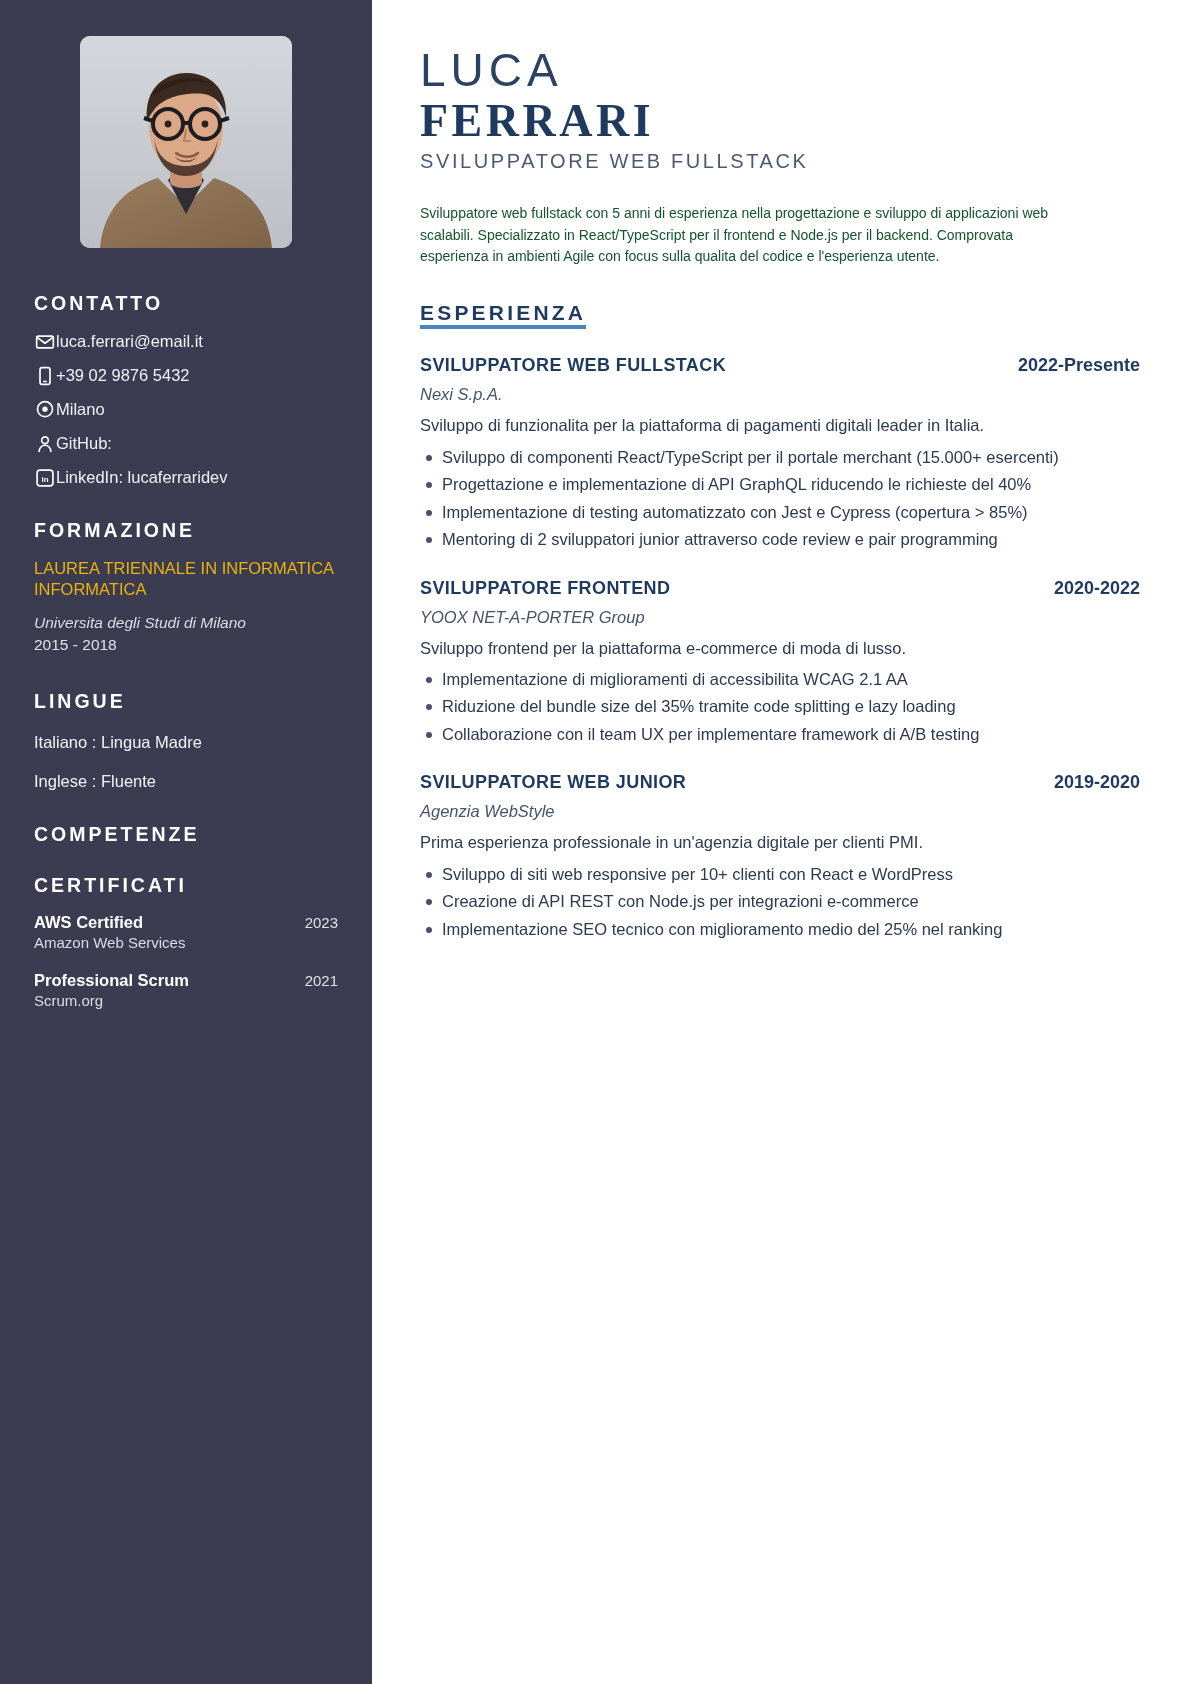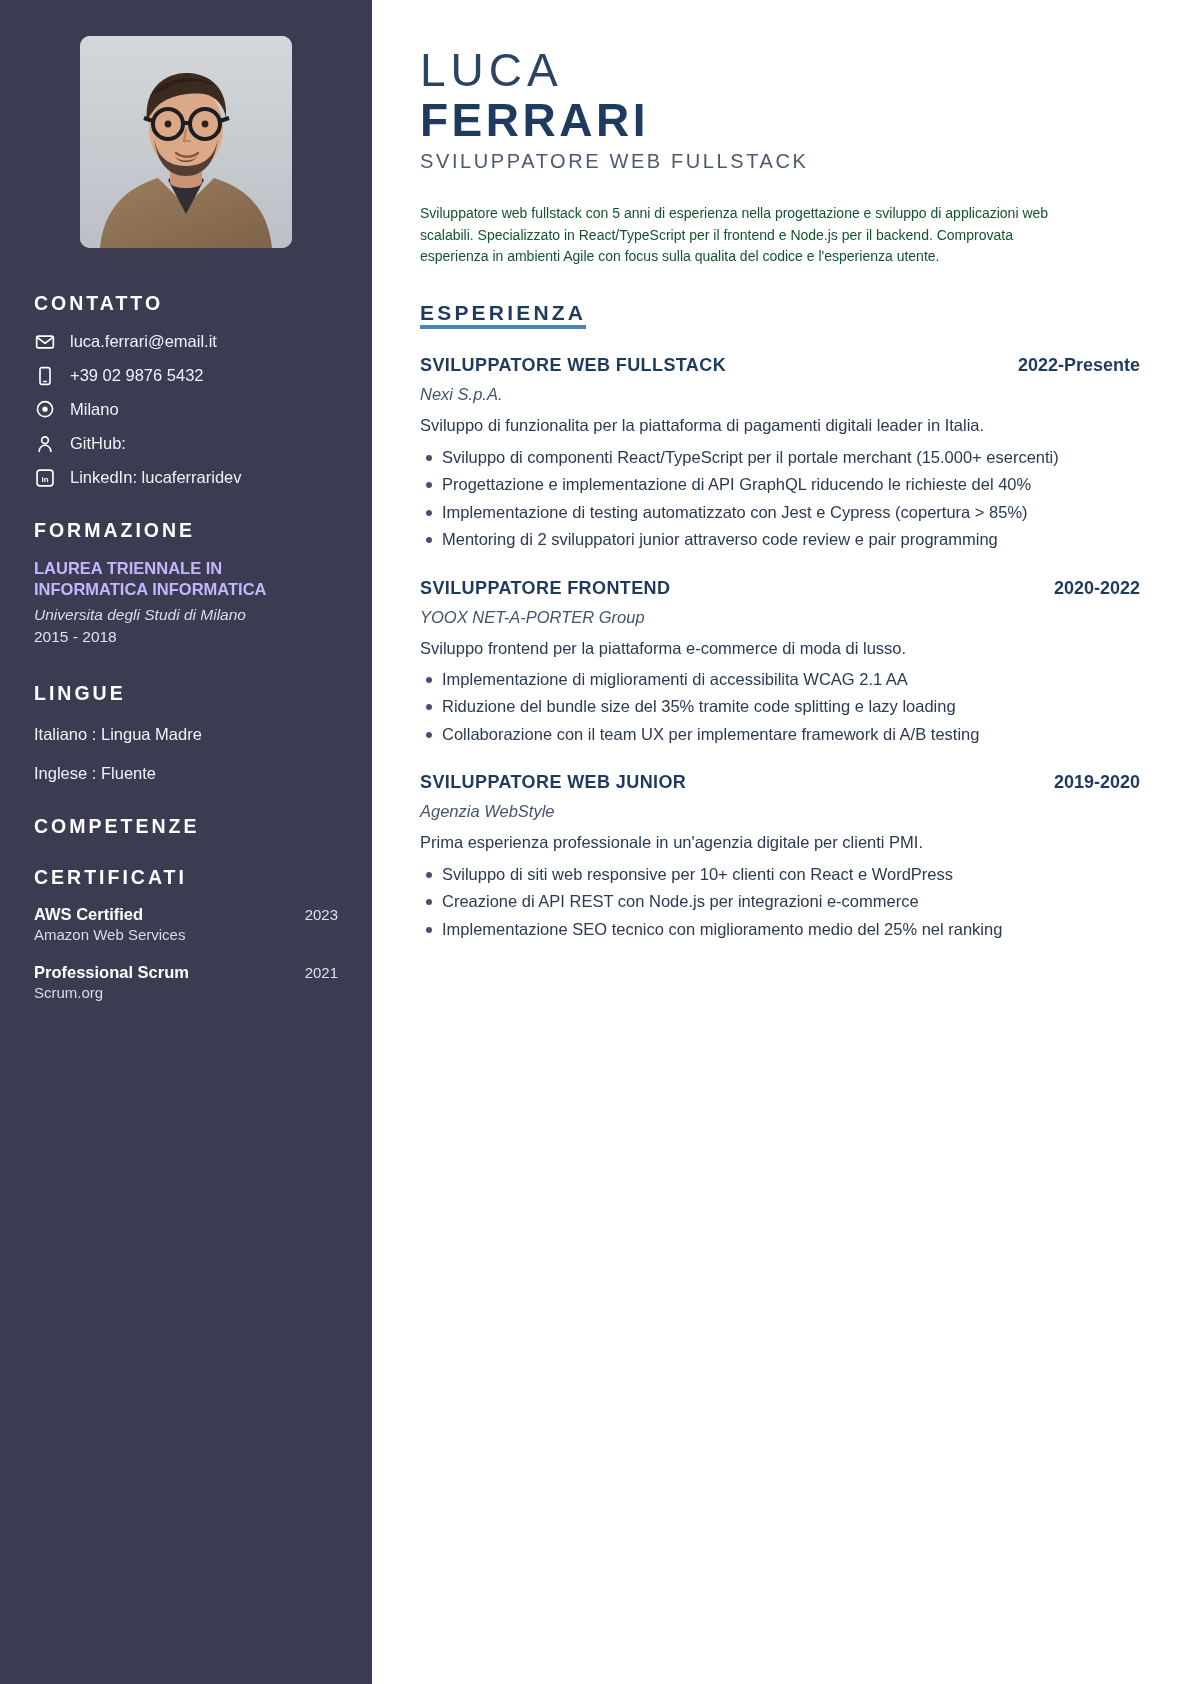--- a/index.html
+++ b/index.html
@@ -57,42 +57,41 @@
 
   .side-block { margin-bottom: 30px; }
   #formazione-section { margin-bottom: 34px; }
   #lingue-section { margin-bottom: 28px; }
   #competenze-section { margin-bottom: 28px; margin-top: 24px; }
 
   .contact-list { list-style: none; }
   .contact-item {
     display: flex;
     align-items: center;
-    gap: 14px;
     margin-bottom: 12px;
     font-size: 16.5px;
     color: #f1f1f5;
     line-height: 1.2;
   }
   .contact-icon {
     width: 22px;
     height: 22px;
     flex: 0 0 22px;
     display: flex;
     align-items: center;
     justify-content: center;
   }
   .contact-icon svg { width: 20px; height: 20px; display:block; }
 
   .edu-degree {
     font-size: 16.5px;
-    font-weight: bold;
+    font-weight: normal;
     line-height: 1.28;
-    color: #c4b5fd;
-    margin-bottom: 5px;
+    color: #eab308;
+    margin-bottom: 13px;
   }
   .edu-school {
     font-size: 15.5px;
     font-style: italic;
     color: #dcdce4;
     line-height: 1.28;
   }
   .edu-years {
     font-size: 15.5px;
     color: #e2e2ea;
@@ -142,20 +141,21 @@
     color: #2b4263;
     line-height: 1.06;
   }
   .name-last {
     font-size: 46px;
     font-weight: bold;
     letter-spacing: 3.5px;
     color: #1f3a5f;
     line-height: 1.12;
     margin-bottom: 4px;
+    font-family: Liberation Serif, serif;
   }
   .job-title {
     font-size: 20px;
     font-weight: 500;
     letter-spacing: 2.6px;
     color: #4c5a70;
     margin-bottom: 30px;
   }
 
   .summary {

